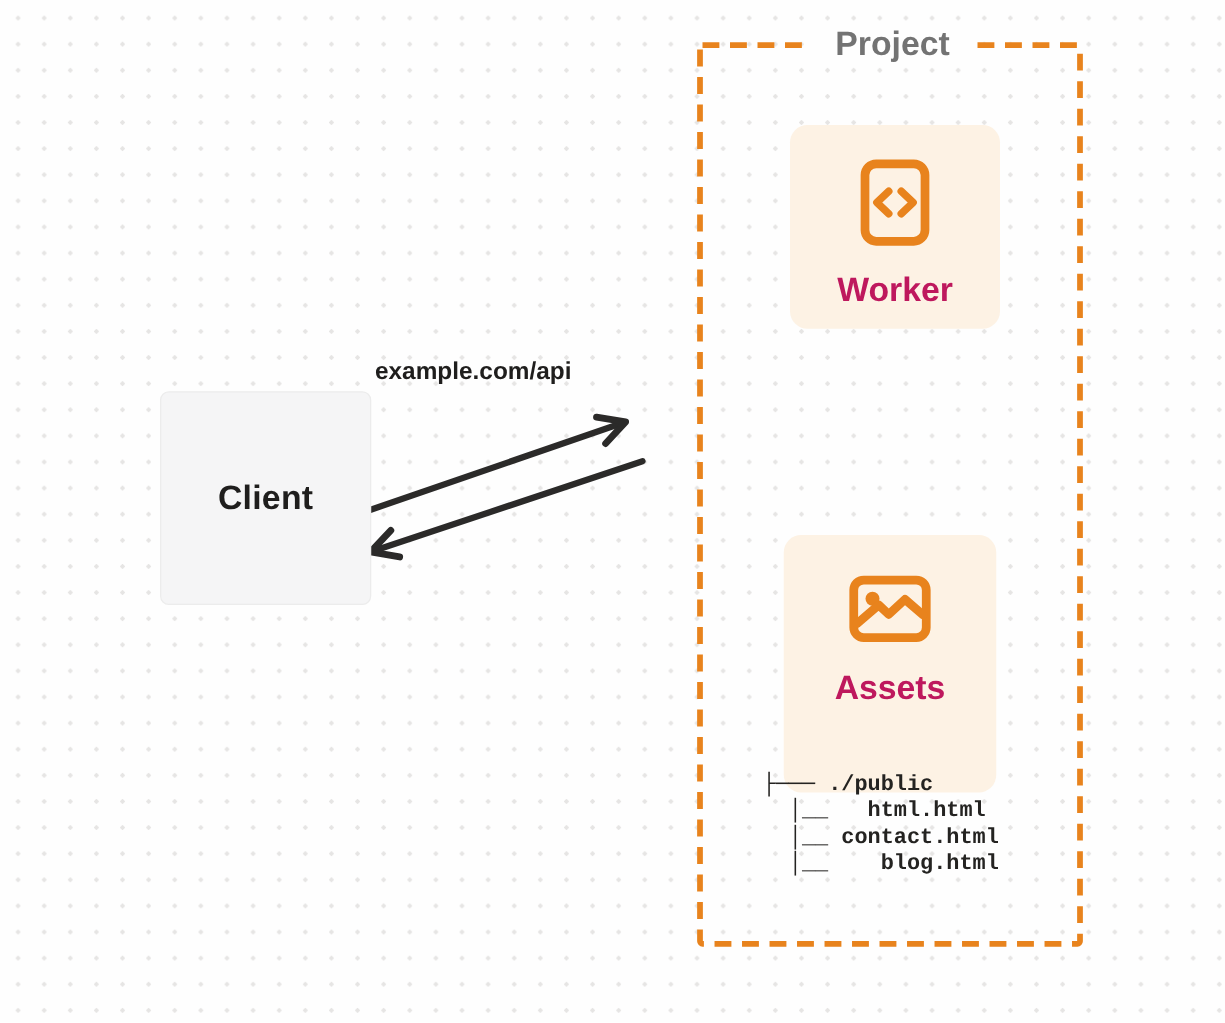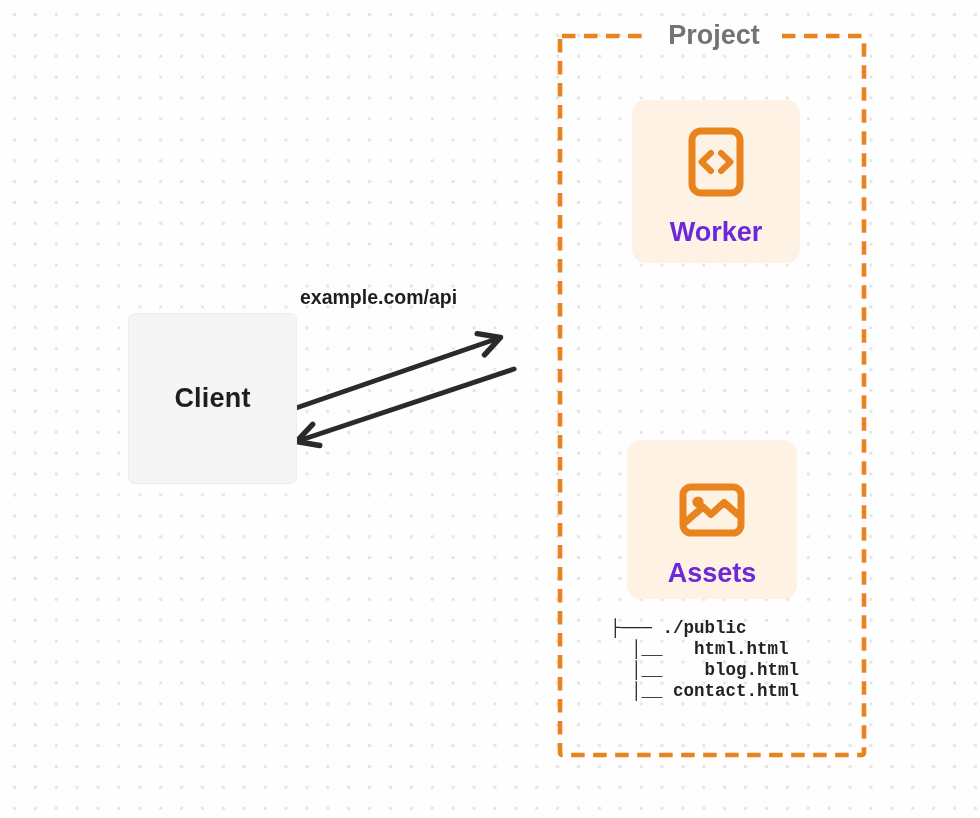--- a/index.html
+++ b/index.html
@@ -66,27 +66,27 @@
   .card {
     position: absolute;
     background: #fdf2e4;
     border-radius: 14px;
     display: flex;
     flex-direction: column;
     align-items: center;
     z-index: 2;
   }
   .card-worker { left: 632px; top: 100px; width: 168px; height: 163px; }
-  .card-assets { left: 627px; top: 440px; width: 170px; height: 159px; justify-content: center; }
+  .card-assets { left: 627px; top: 428px; width: 170px; height: 206px; }
   .card-worker .card-icon { margin-top: 27px; }
   .card-assets .card-icon { margin-top: 32px; }
   .card .card-label {
     font-size: 27px;
     font-weight: 700;
-    color: #6d28d9;
+    color: #be185d;
   }
   .card-worker .card-label { margin-top: 20px; }
   .card-assets .card-label { margin-top: 21px; }
   .file-tree {
     position: absolute;
     left: 610px; top: 618px;
     margin: 0;
     font-family: Liberation Mono, monospace;
     font-size: 17.5px;
     font-weight: 700;
@@ -135,15 +135,15 @@
 
   <div class="card card-assets">
     <svg class="card-icon" width="66" height="54" viewBox="0 0 66 54">
       <rect x="4" y="4" width="58" height="46" rx="8" fill="none" stroke="#e8831d" stroke-width="7"></rect>
       <circle cx="19" cy="19" r="5.6" fill="#e8831d"></circle>
       <path d="M6.5,39 L24,24 L32,31.5 L45,19.5 L59.5,32" fill="none" stroke="#e8831d" stroke-width="7" stroke-linecap="round" stroke-linejoin="round"></path>
     </svg>
     <span class="card-label">Assets</span>
   </div>
 
-  <pre class="file-tree"><span>├─── ./public</span><span>  │__   html.html</span><span>  │__    blog.html</span><span>  │__ contact.html</span></pre>
+  <pre class="file-tree"><span>├─── ./public</span><span>  │__   html.html</span><span>  │__ contact.html</span><span>  │__    blog.html</span></pre>
 
 </div>
 
 </body></html>

